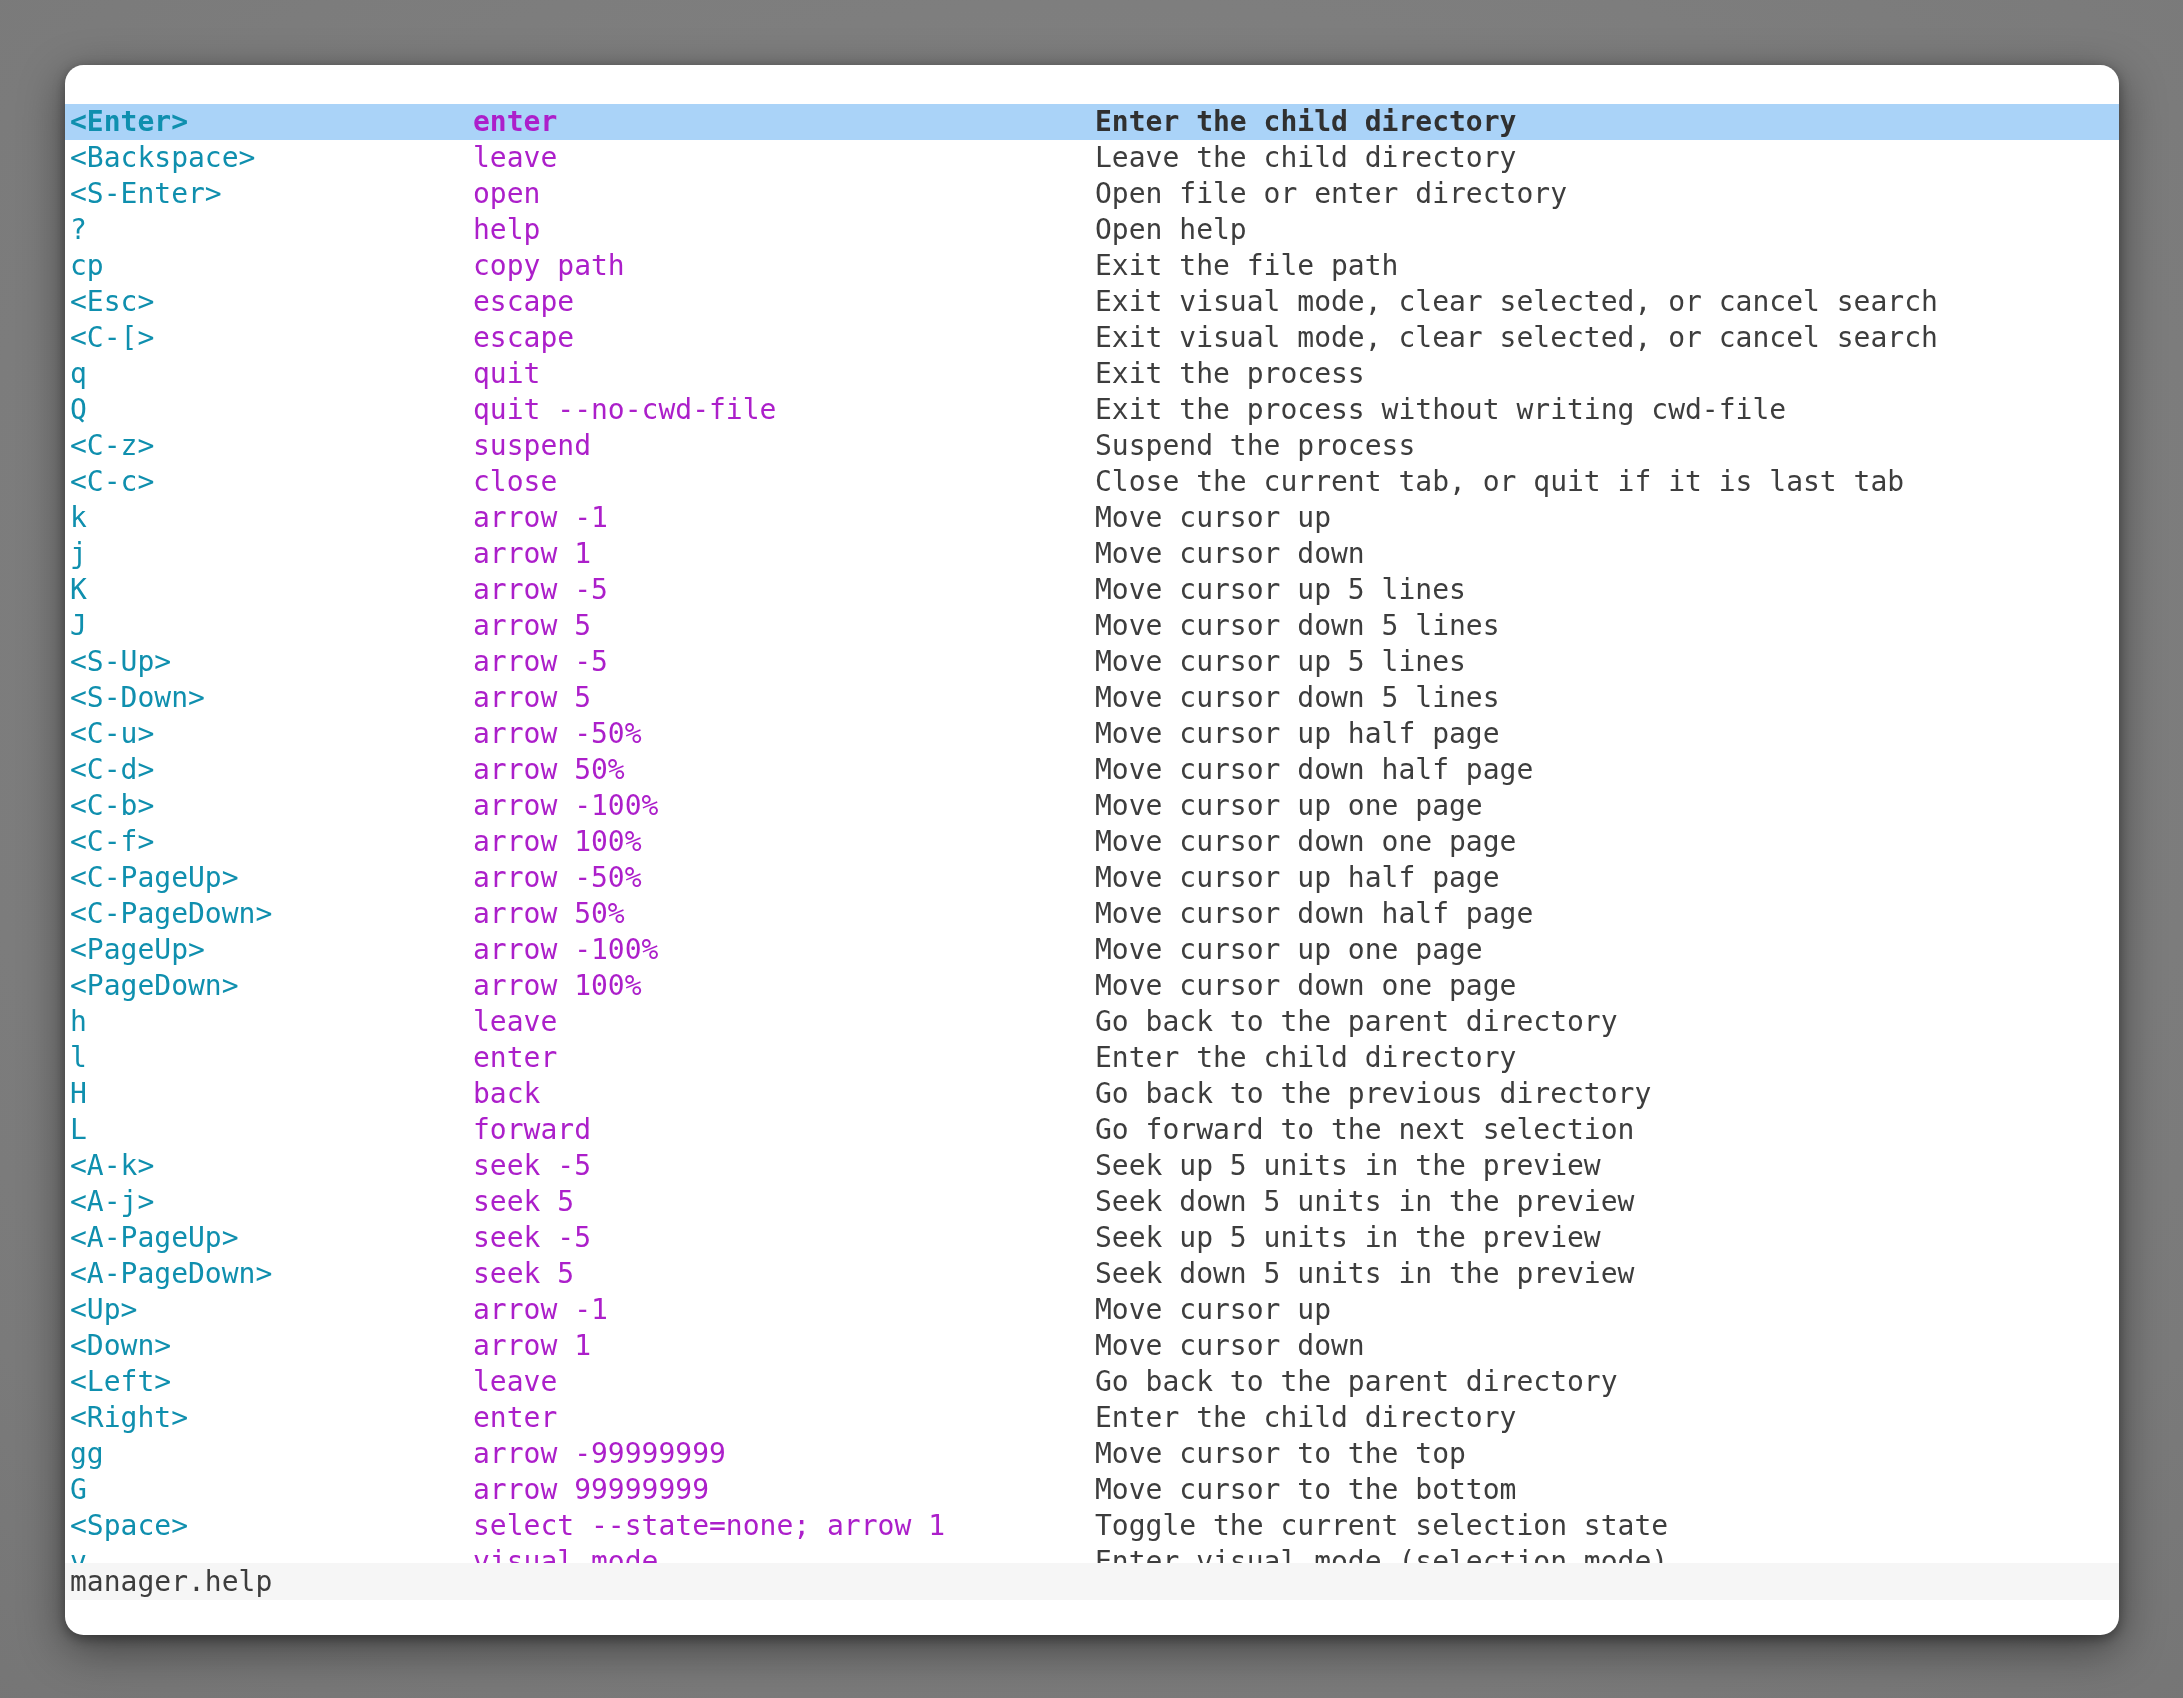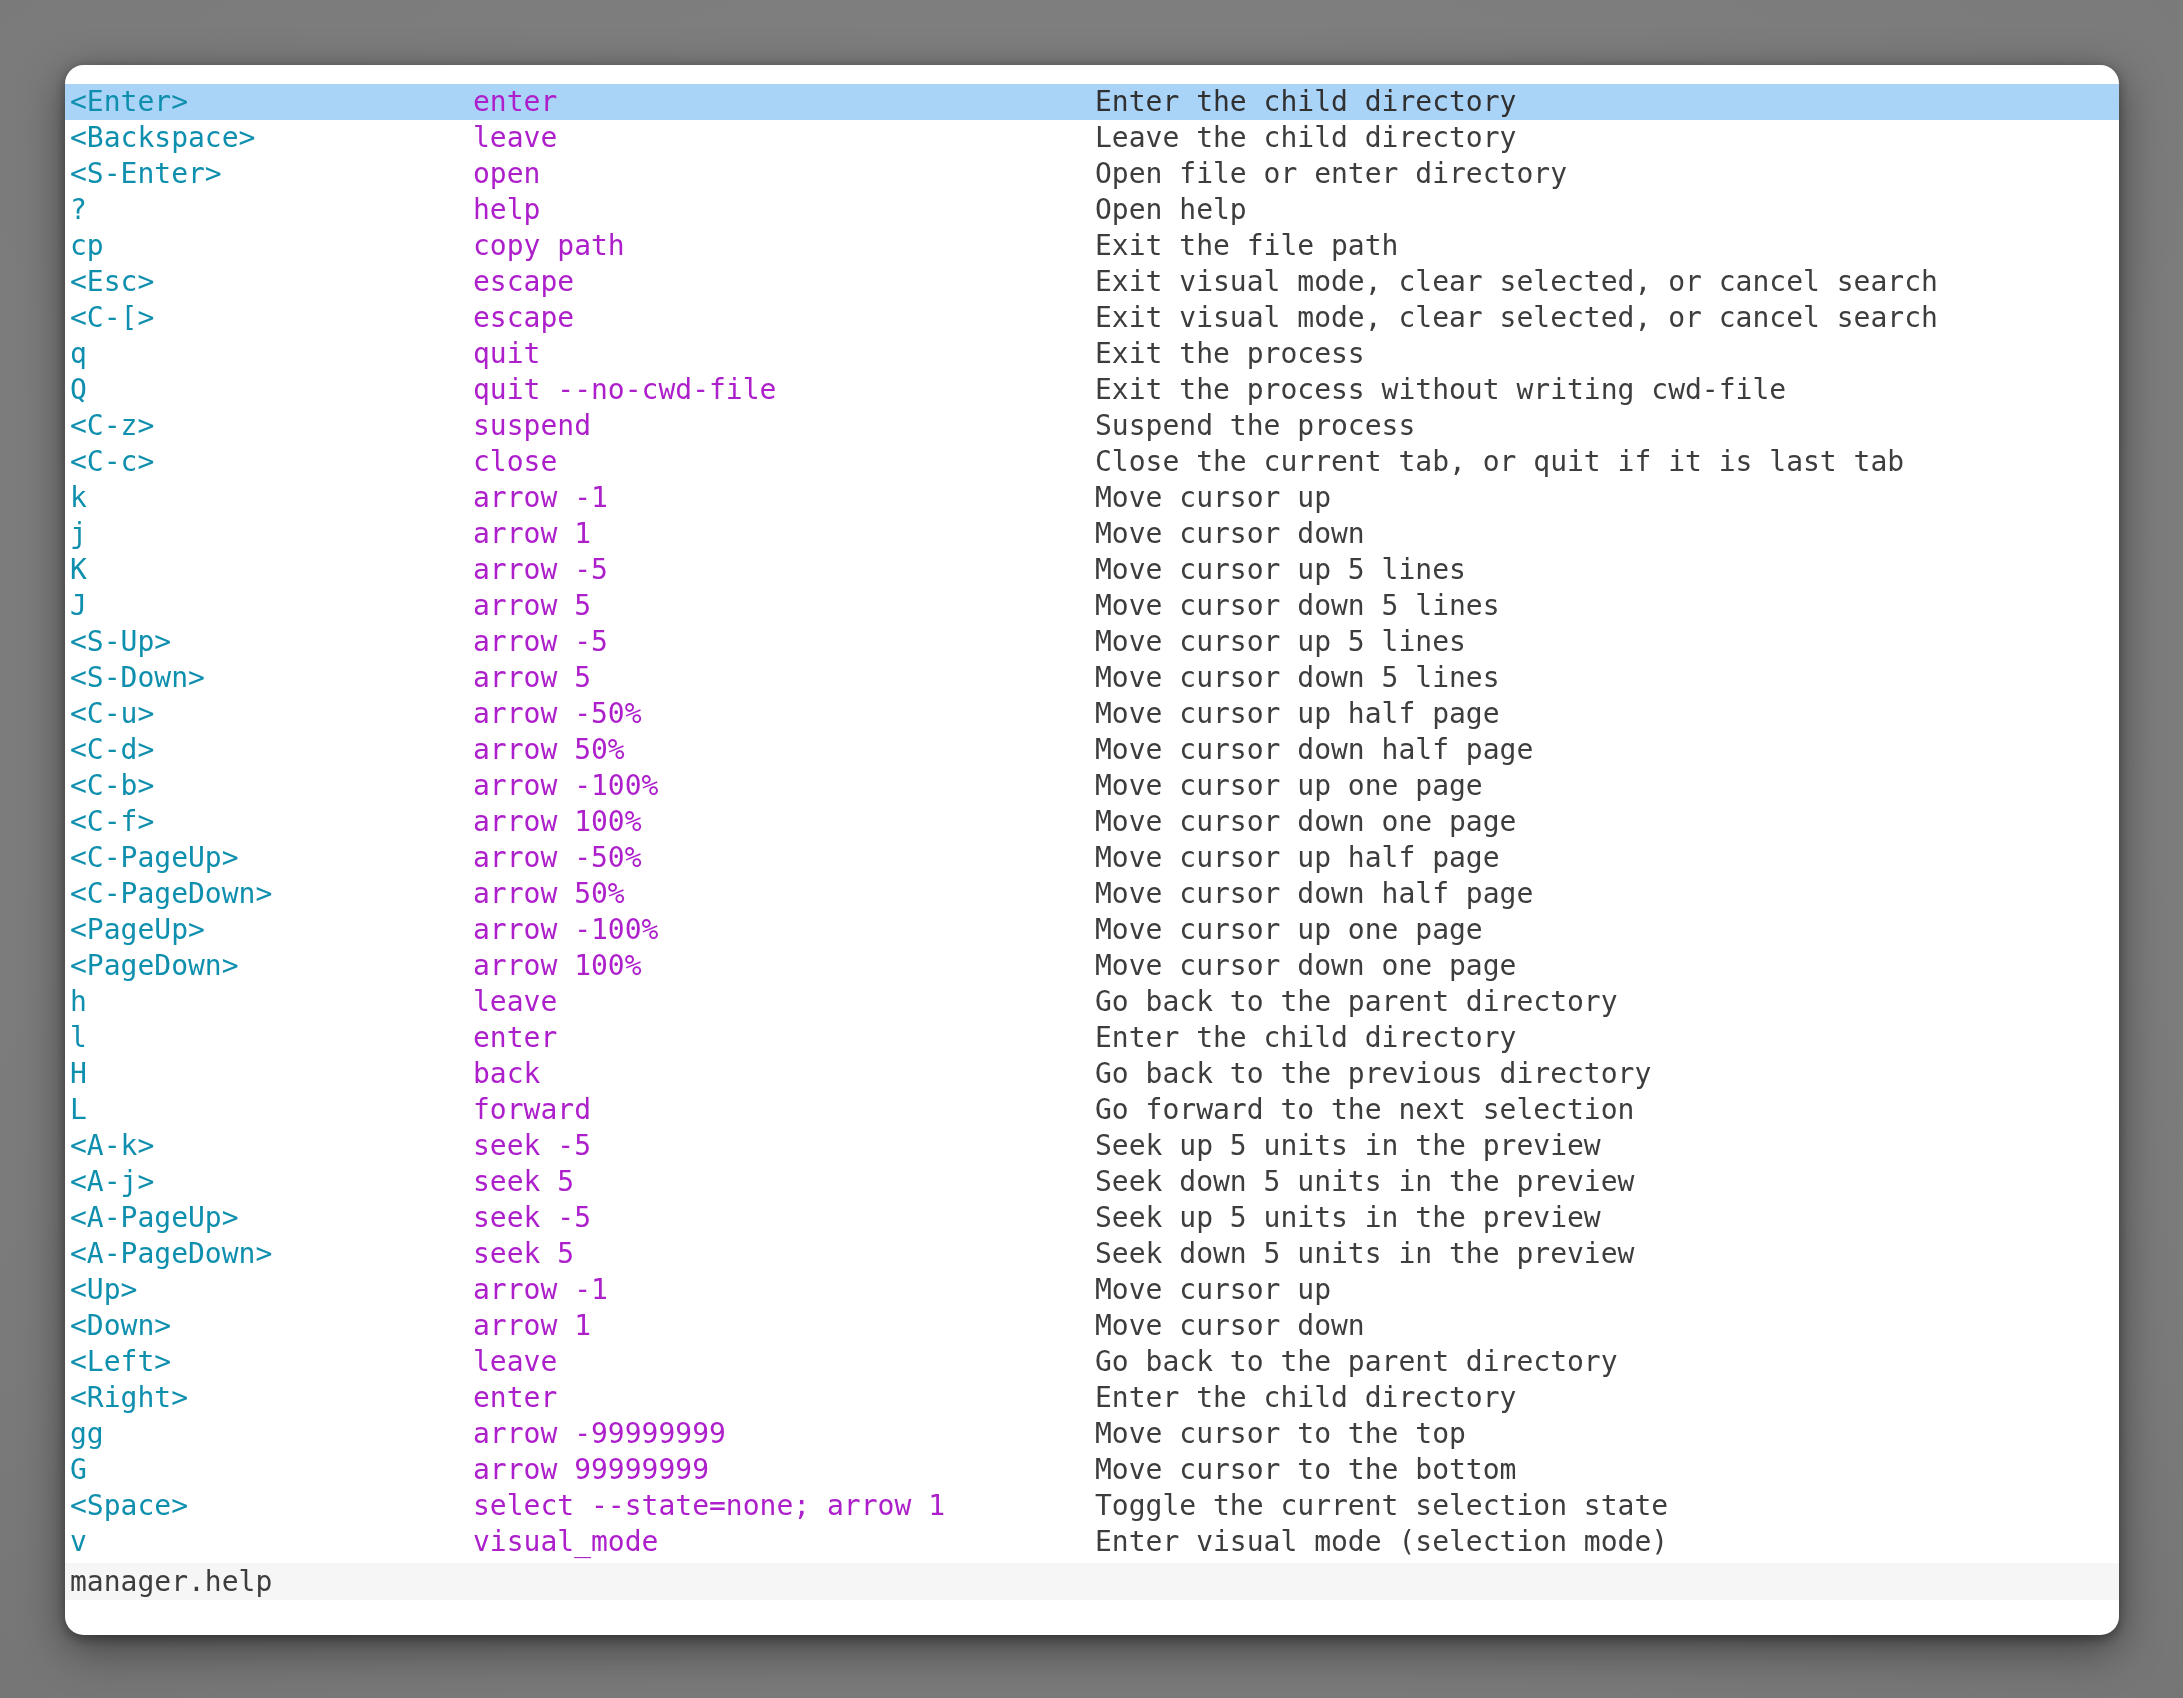--- a/index.html
+++ b/index.html
@@ -32,21 +32,22 @@
   }
   .row {
     position: relative;
     height: 36px;
     line-height: 36px;
     font-size: 28px;
     white-space: pre;
   }
   .row.selected {
     background: var(--selected-bg, #aad3f8);
-    font-weight: normal;
+    font-weight: bold;
+    margin-top: 20px;
   }
   .cell { position: absolute; top: 0; }
   .key  { left: 5px;    color: var(--key-color, #0f8fae); }
   .cmd  { left: 408px;  color: var(--cmd-color, #ac1fca); }
   .desc { left: 1030px; color: var(--desc-color, #3d3d3d); text-align: right; }
   .row.selected .desc { color: #303030; }
   .statusbar {
     position: absolute;
     left: 0;
     top: 1498px;

